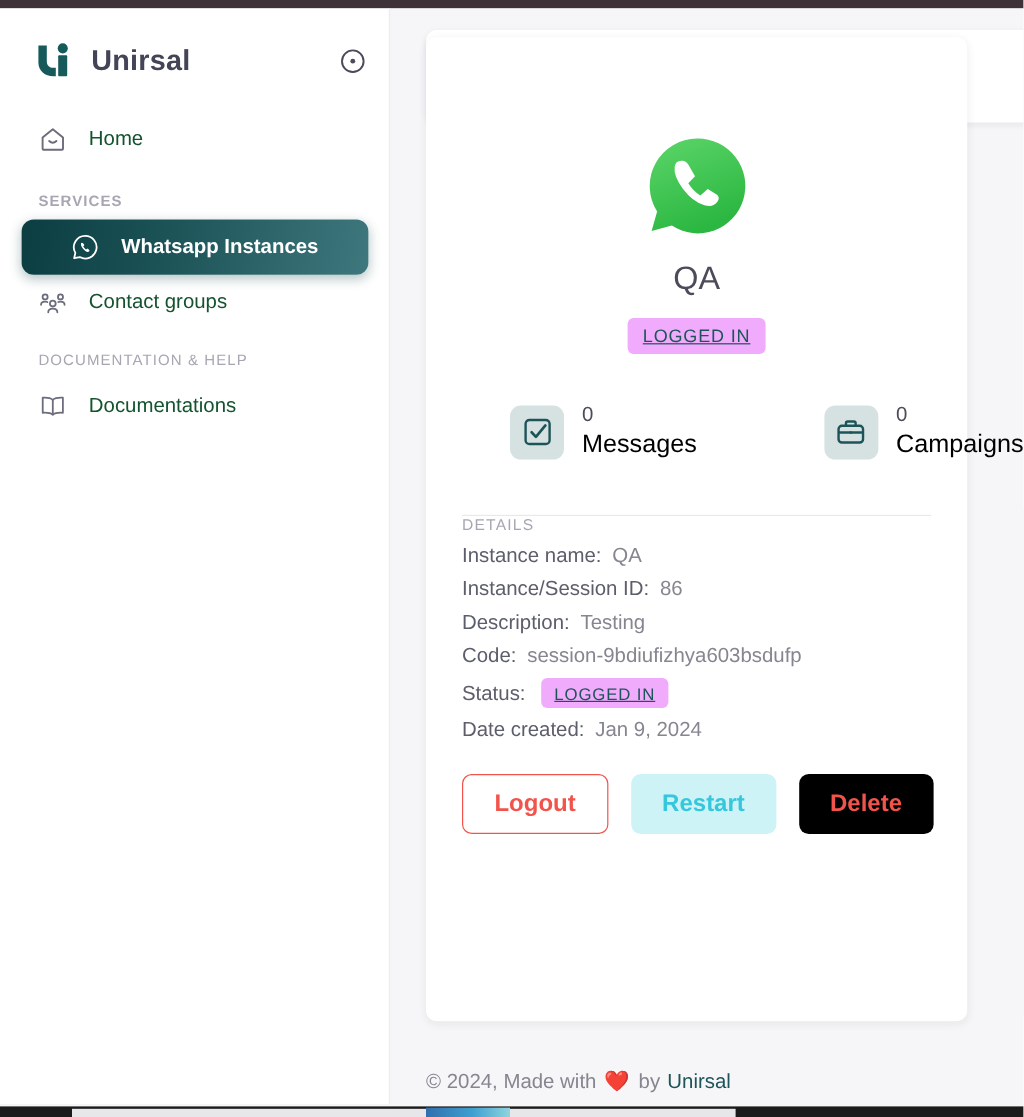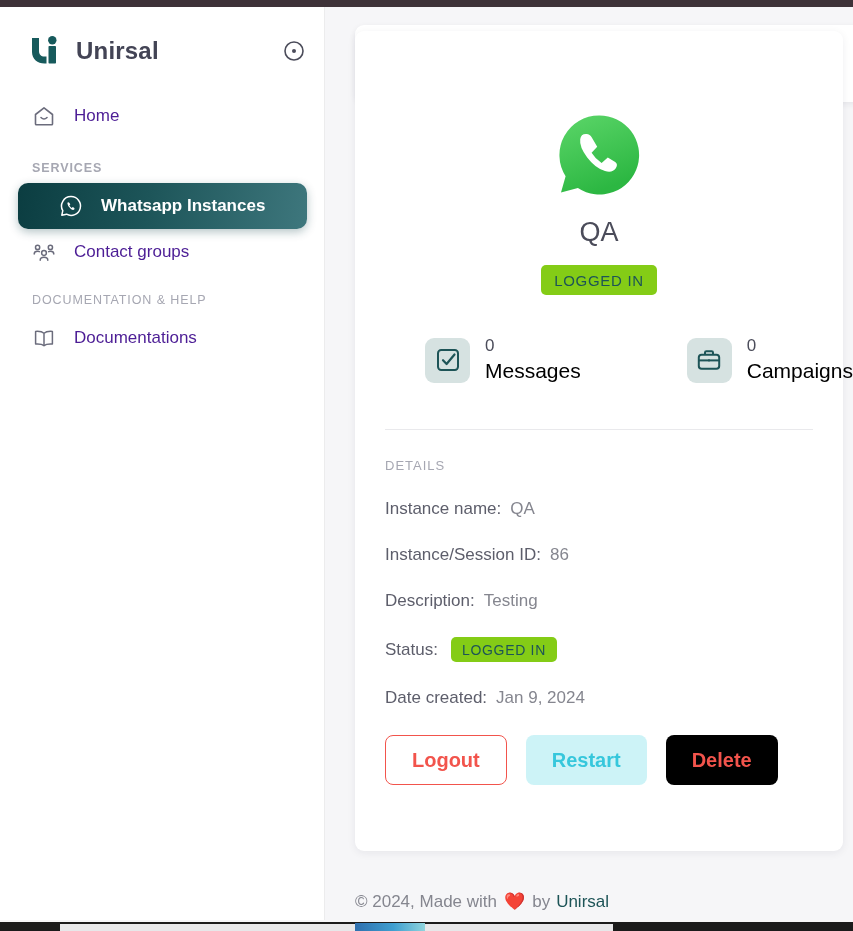--- a/index.html
+++ b/index.html
@@ -45,21 +45,21 @@
     color: #434455; letter-spacing: .2px;
   }
   .brand-toggle {
     margin-left: auto; width: 22px; height: 22px; cursor: pointer;
   }
 
   .nav { position: absolute; left: 0; top: 86px; width: 325px; }
   .nav-item {
     display: flex; align-items: center; height: 46px;
     margin: 0 18px; padding: 0 14px; border-radius: 10px;
-    color: #4c1d95; font-size: 17px; cursor: pointer;
+    color: #14532d; font-size: 17px; cursor: pointer;
   }
   .nav-item .nav-icon { width: 24px; height: 24px; flex: none; display: block; }
   .nav-item .nav-label { margin-left: 18px; white-space: nowrap; }
   .nav-item.active {
     background: linear-gradient(100deg, #0b3d41 0%, #1d5559 45%, #3e777d 100%);
     color: #ffffff; font-weight: bold;
     box-shadow: 0 3px 10px rgba(11,61,65,.30);
     padding-left: 41px;
   }
   .nav-group {
@@ -81,52 +81,53 @@
   }
   .search-icon { width: 27px; height: 27px; flex: none; }
   .search-input {
     border: 0; outline: 0; margin-left: 16px; width: 420px;
     font-family: "Liberation Sans", sans-serif;
     font-size: 19px; color: #3a3b46; background: transparent;
   }
   .search-input::placeholder { color: #a9aab4; }
 
   .card {
-    position: absolute; left: 30px; top: 24px; width: 488px; height: 820px;
+    position: absolute; left: 30px; top: 24px; width: 451px; height: 820px;
     background: #ffffff; border-radius: 9px;
     box-shadow: 0 2px 8px rgba(30,30,50,.07);
     padding: 74px 30px 0;
   }
   .wa-logo { display: block; margin: 0 auto; width: 100px; height: 100px; }
   .inst-title {
     text-align: center; font-size: 27px; color: #4b4c5a; margin-top: 12px;
   }
   .badge {
-    display: inline-block; background: #84cc16; color: #1d5457;
+    display: inline-block; background: #f0abfc; color: #1d5457;
     font-size: 15px; letter-spacing: .7px; border-radius: 5px;
     padding: 7px 13px 6px;
+    text-decoration: underline;
   }
   .badge-wrap { text-align: center; margin-top: 17px; }
 
   .stats { display: flex; margin: 40px 0 0 40px; gap: 106px; }
   .stat { display: flex; align-items: center; }
   .stat-ico {
     width: 45px; height: 45px; border-radius: 9px; background: #d6e2e1;
     display: flex; align-items: center; justify-content: center; flex: none;
   }
   .stat-txt { margin-left: 15px; line-height: 1.32; }
   .stat-num { font-size: 17px; color: #4b4c5a; }
   .stat-lbl { font-size: 21px; color: #000000; }
 
   .divider { height: 1px; background: #e9e9ec; margin: 44px 0 0; }
   .section-label {
-    font-size: 13px; letter-spacing: 1px; color: #a6a7b2; margin-top: 28px;
+    font-size: 13px; letter-spacing: 1px; color: #a6a7b2; 
   }
   .detail-row {
-    font-size: 17px; color: #5d5e6b; margin-top: 26px;
+    font-size: 17px; color: #5d5e6b; margin-top: 8px;
     display: flex; align-items: center; flex-wrap: nowrap;
   }
   .detail-key { color: #5d5e6b; }
   .detail-val { color: #85868f; margin-left: 9px; }
   .detail-row .badge { margin-left: 13px; padding: 5px 11px 4px; font-size: 14px; }
 
   .actions { display: flex; gap: 19px; margin-top: 27px; }
   .btn {
     font-family: "Liberation Sans", sans-serif;
     font-size: 20px; font-weight: bold; border-radius: 8px;
@@ -295,20 +296,24 @@
       </div>
       <div class="detail-row">
         <span class="detail-key">Instance/Session ID:</span>
         <span class="detail-val">86</span>
       </div>
       <div class="detail-row">
         <span class="detail-key">Description:</span>
         <span class="detail-val">Testing</span>
       </div>
       <div class="detail-row">
+        <span class="detail-key">Code:</span>
+        <span class="detail-val">session-9bdiufizhya603bsdufp</span>
+      </div>
+      <div class="detail-row">
         <span class="detail-key">Status:</span>
         <span class="badge">LOGGED IN</span>
       </div>
       <div class="detail-row">
         <span class="detail-key">Date created:</span>
         <span class="detail-val">Jan 9, 2024</span>
       </div>
 
       <div class="actions">
         <button class="btn btn-logout">Logout</button>

